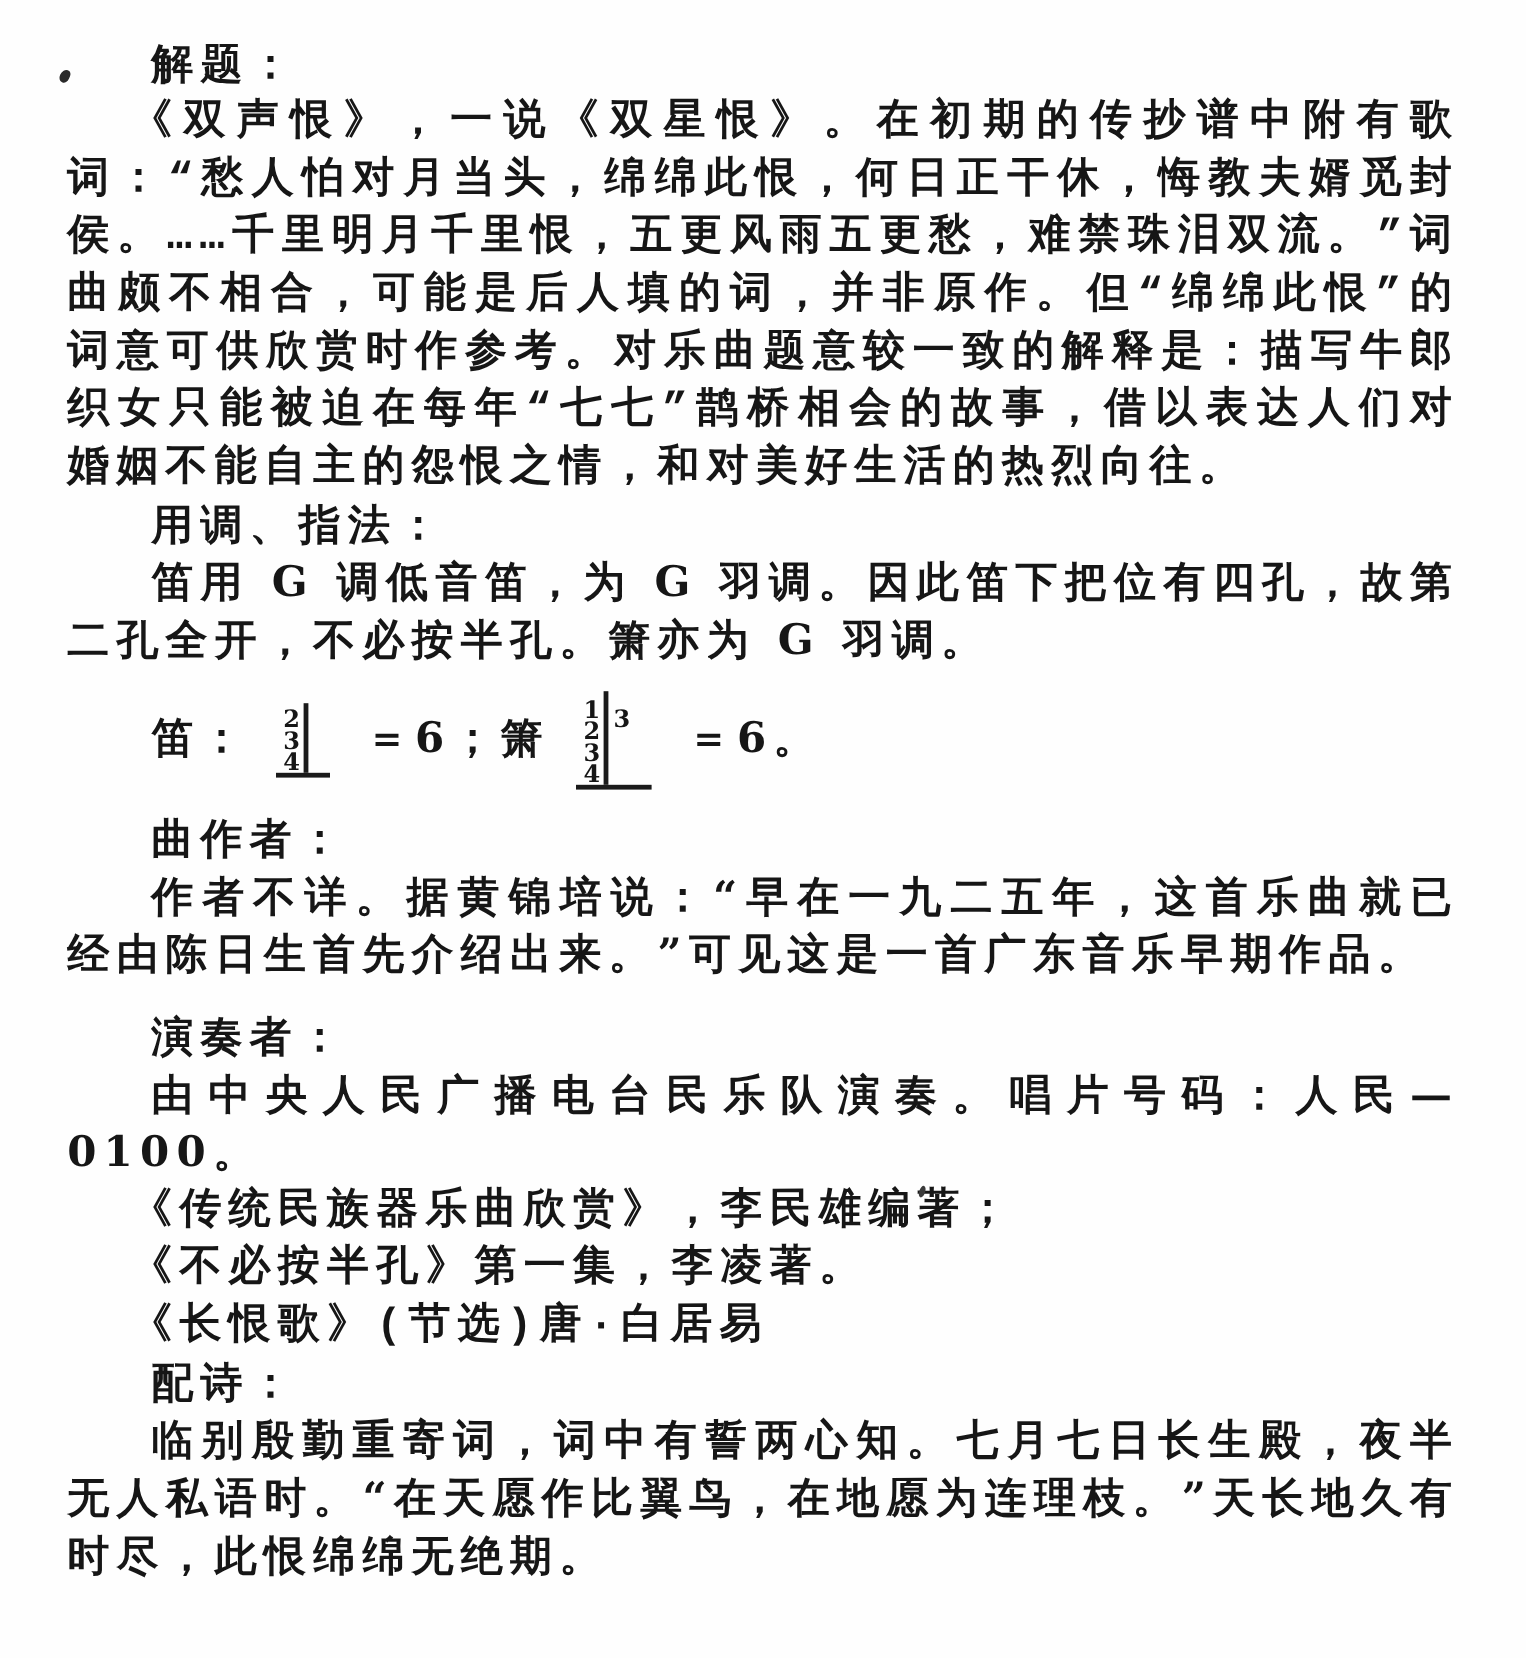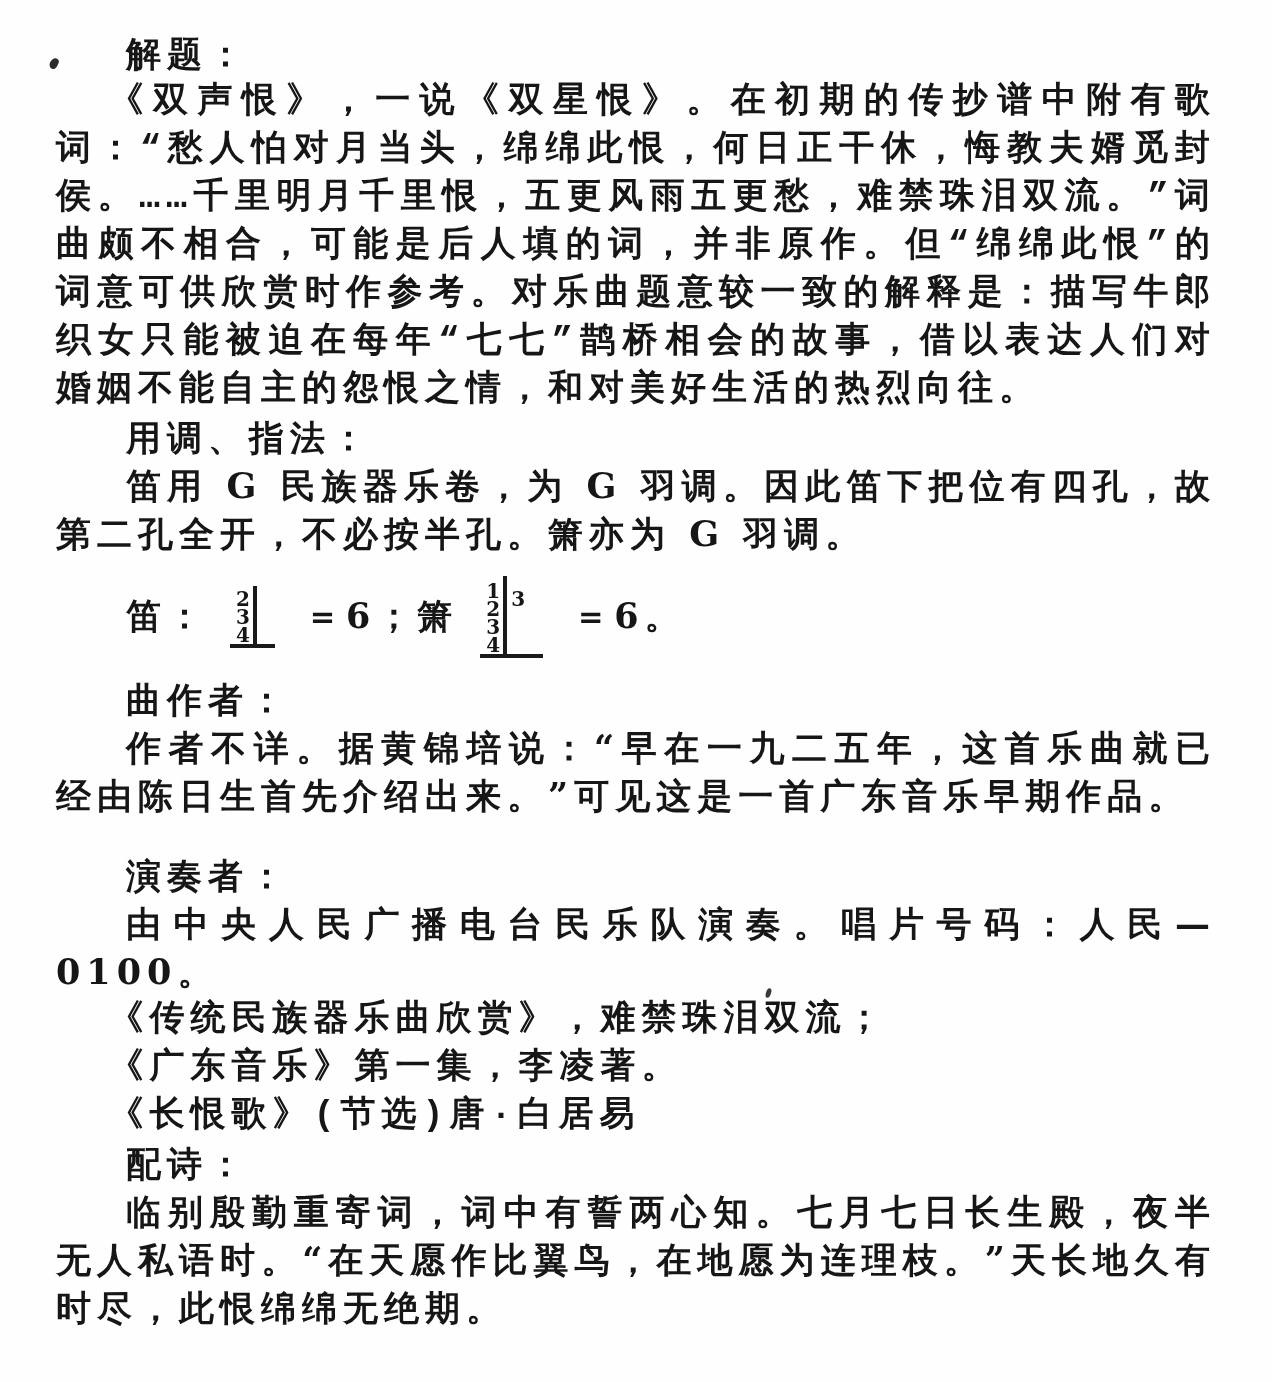--- a/index.html
+++ b/index.html
@@ -18,21 +18,21 @@
     margin:0;
     font-size:35px;
     line-height:48px;
     letter-spacing:6px;
     font-weight:600;
     text-align:justify;
   }
   .heading,.ref{ text-align:left; }
   .heading,.para,.ref{ text-indent:2em; }
   .bracket-start{ text-indent:1.5em;font-family:Liberation Mono, monospace; }
-  .gap-top{ margin-top:32px; }
+  .gap-top{ margin-top:21px; }
   
   .fingering-row{
     display:flex;align-items:center;
     padding-left:70px;
     margin:16px 0 18px 0;
   }
   .fng-label,.fng-eq{ letter-spacing:6px; }
   .fng{
     display:inline-flex;align-items:stretch;
     border-bottom:4px solid #1a1a1a;
@@ -63,21 +63,21 @@
 </head>
 <body>
 
 <div class="page">
   <span class="speck-1"></span>
   <span class="speck-2"></span>
   <div id="content">
       <p class="line heading">解题：</p>
       <p class="line para bracket-start">《双声恨》，一说《双星恨》。在初期的传抄谱中附有歌词：“愁人怕对月当头，绵绵此恨，何日正干休，悔教夫婿觅封侯。……千里明月千里恨，五更风雨五更愁，难禁珠泪双流。”词曲颇不相合，可能是后人填的词，并非原作。但“绵绵此恨”的词意可供欣赏时作参考。对乐曲题意较一致的解释是：描写牛郎织女只能被迫在每年“七七”鹊桥相会的故事，借以表达人们对婚姻不能自主的怨恨之情，和对美好生活的热烈向往。</p>
       <p class="line heading">用调、指法：</p>
-      <p class="line para">笛用 G 民族器乐卷，为 G 羽调。因此笛下把位有四孔，故第二孔全开，不必按半孔。箫亦为 G 羽调。</p>
+      <p class="line para">笛用 G 调低音笛，为 G 羽调。因此笛下把位有四孔，故第二孔全开，不必按半孔。箫亦为 G 羽调。</p>
       <div class="line fingering-row">
         <span class="fng-label">笛：</span>
         <span class="fng">
           <span class="fng-col">
             <span class="fng-digit">2</span>
             <span class="fng-digit">3</span>
             <span class="fng-digit">4</span>
           </span>
           <span class="fng-bar"></span>
         </span>
@@ -92,19 +92,19 @@
           </span>
           <span class="fng-bar"></span>
           <span class="fng-side">3</span>
         </span>
         <span class="fng-eq">＝6。</span>
       </div>
       <p class="line heading">曲作者：</p>
       <p class="line para">作者不详。据黄锦培说：“早在一九二五年，这首乐曲就已经由陈日生首先介绍出来。”可见这是一首广东音乐早期作品。</p>
       <p class="line heading gap-top">演奏者：</p>
       <p class="line para">由中央人民广播电台民乐队演奏。唱片号码：人民—0100。</p>
-      <p class="line ref bracket-start">《传统民族器乐曲欣赏》，难禁珠泪双流；</p>
-      <p class="line ref bracket-start">《广东音乐》第一集，李凌著。</p>
+      <p class="line ref bracket-start">《传统民族器乐曲欣赏》，李民雄编著；</p>
+      <p class="line ref bracket-start">《不必按半孔》第一集，李凌著。</p>
       <p class="line ref bracket-start">《长恨歌》(节选)唐·白居易</p>
       <p class="line heading">配诗：</p>
       <p class="line para">临别殷勤重寄词，词中有誓两心知。七月七日长生殿，夜半无人私语时。“在天愿作比翼鸟，在地愿为连理枝。”天长地久有时尽，此恨绵绵无绝期。</p>
     </div>
 </div>
 
 </body></html>

